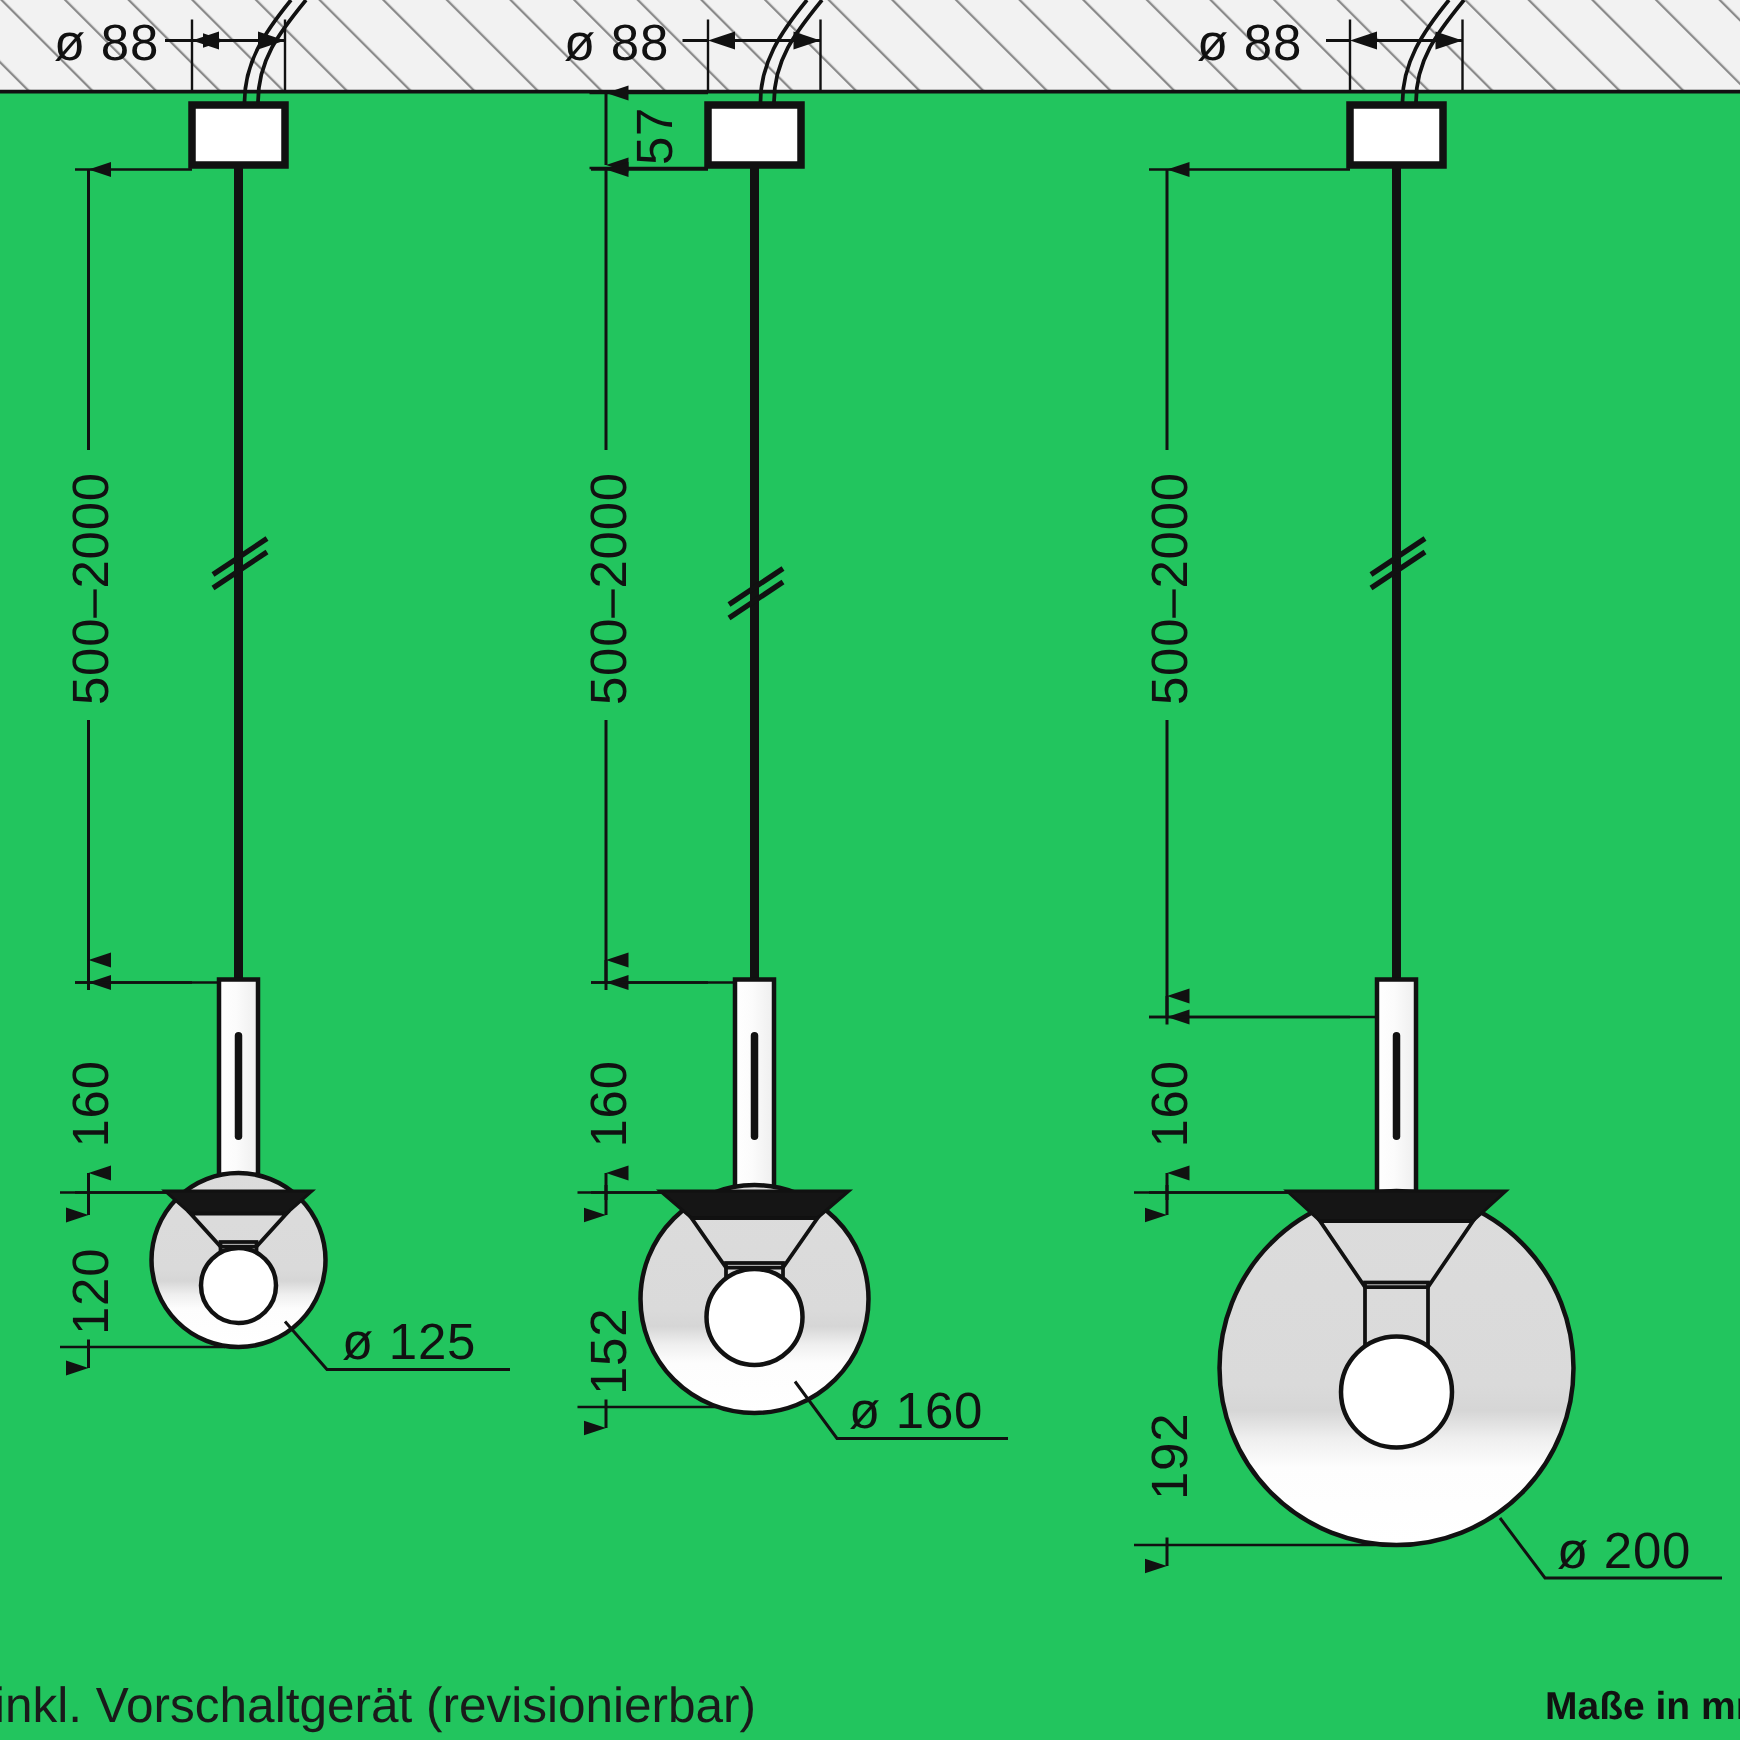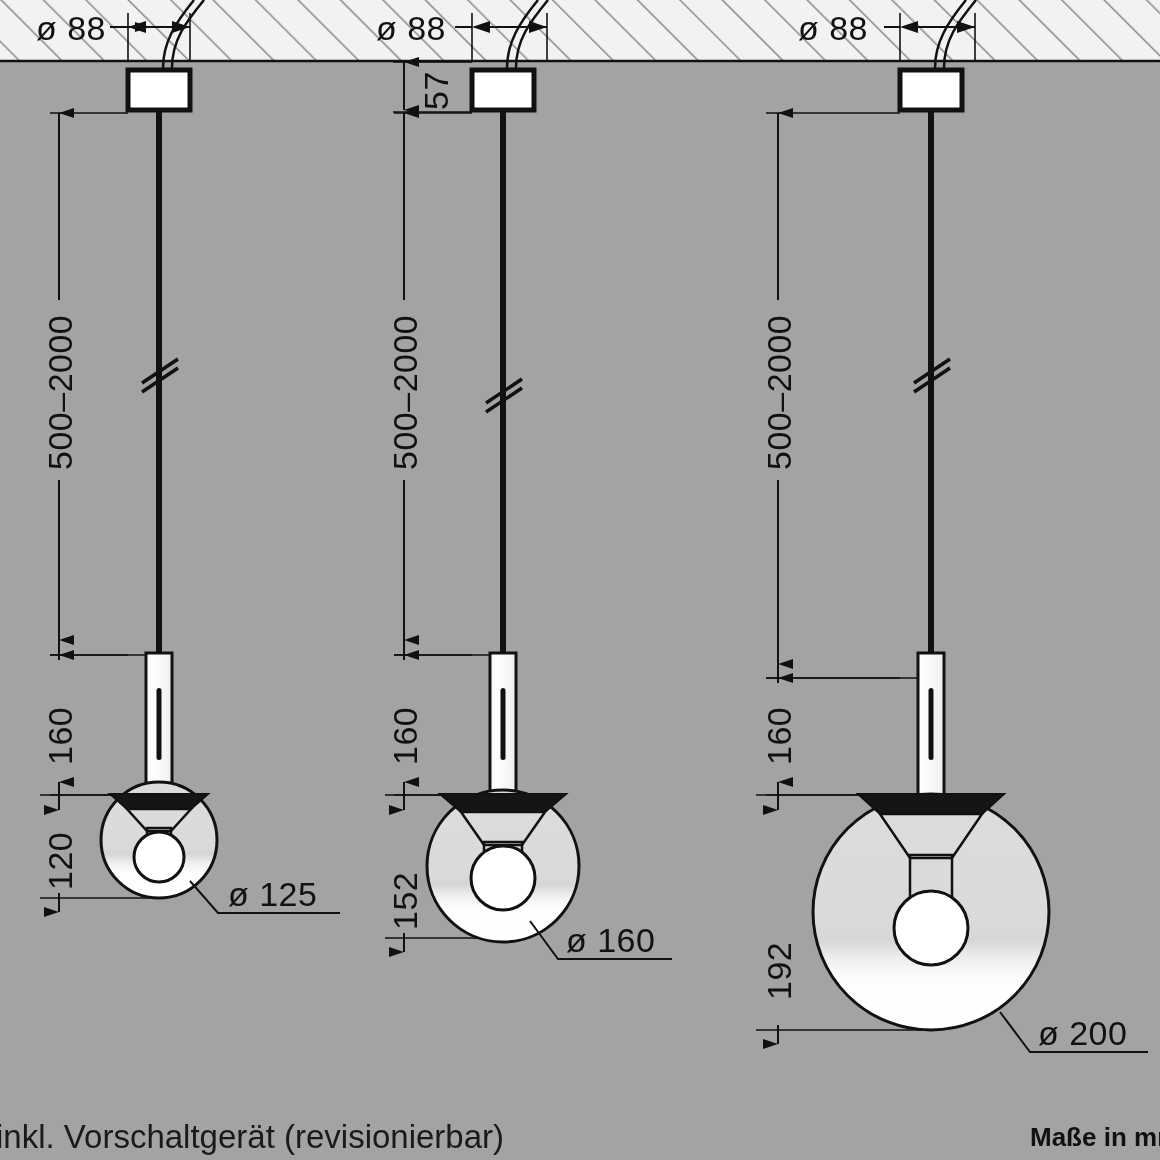--- a/index.html
+++ b/index.html
@@ -1,19 +1,19 @@
 <!DOCTYPE html>
 <html><head>
 <meta charset="utf-8">
 <style>
   html,body{margin:0;padding:0;background:#ffffff;}
   #page{
     position:relative;
     width:1160px;height:1160px;
-    background:#a3a3a3;
+    background:#22c55e;
     font-family:"Liberation Sans",sans-serif;
     overflow:hidden;
   }
   svg{display:block;}
   .dimtext{font-family:"Liberation Sans",sans-serif;font-size:34px;fill:#111111;letter-spacing:0.5px;}
   .footnote{font-family:"Liberation Sans",sans-serif;font-size:33px;fill:#1a1a1a;}
   .footnote-bold{font-family:"Liberation Sans",sans-serif;font-size:26px;fill:#111111;font-weight:bold;}
 </style>
 </head>
 <body>

